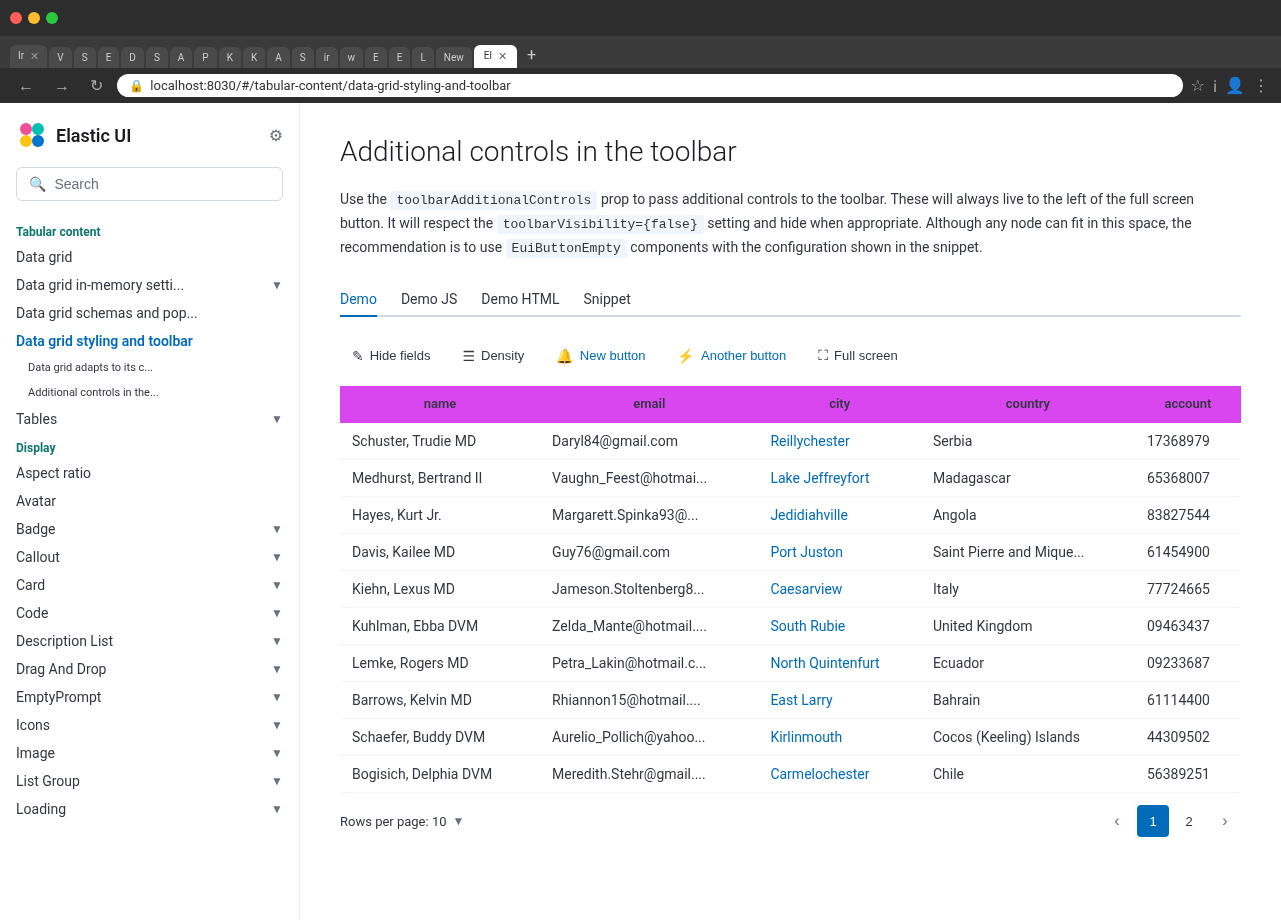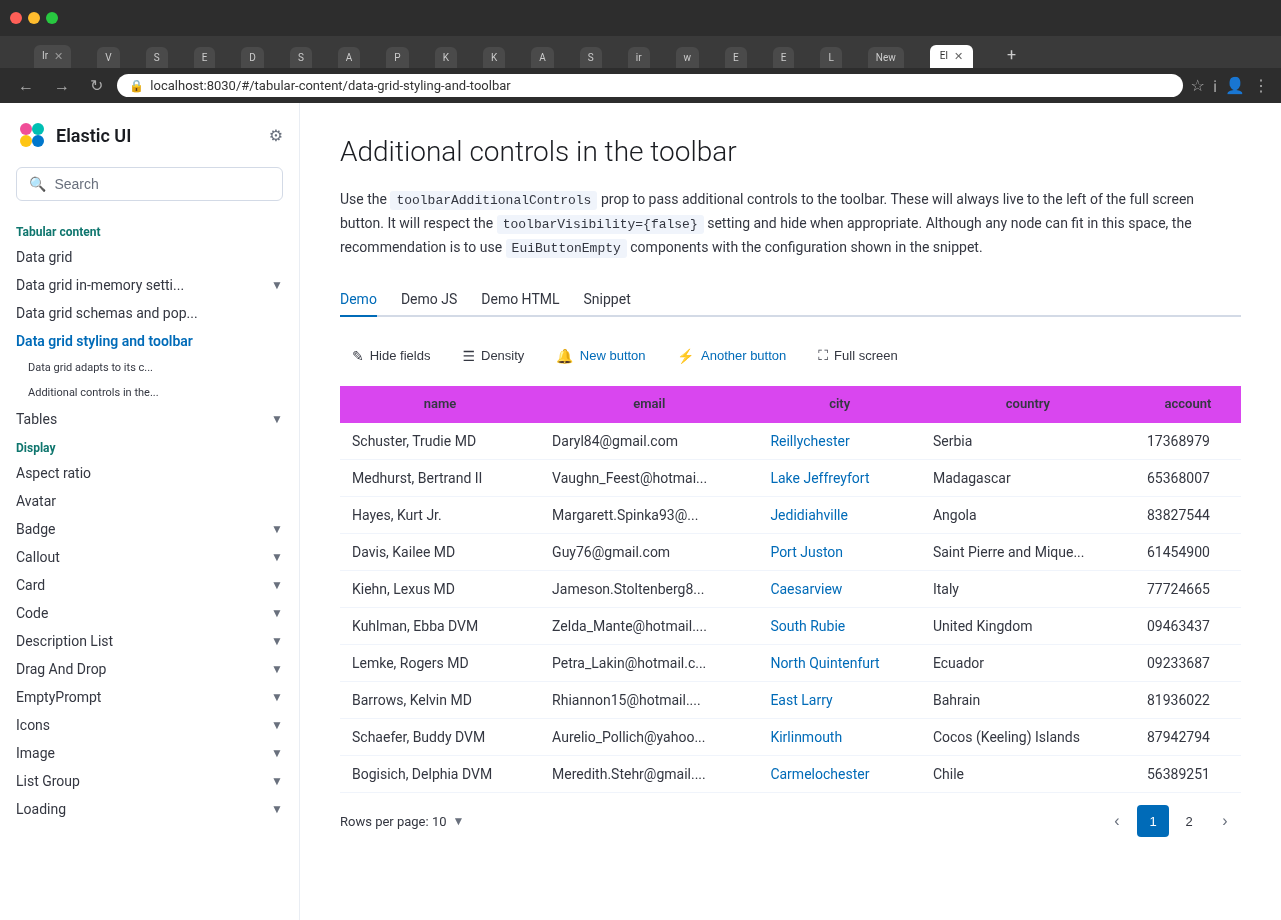--- a/index.html
+++ b/index.html
@@ -6,21 +6,21 @@
     body { font-family: -apple-system, BlinkMacSystemFont, 'Segoe UI', Roboto, sans-serif; font-size: 14px; background: #1a1a2e; display: flex; flex-direction: column; height: 920px; overflow: hidden; }
 
     
     .browser-chrome { background: #2d2d2d; padding: 8px 10px; display: flex; align-items: center; gap: 8px; min-height: 36px; }
     .traffic-lights { display: flex; gap: 6px; align-items: center; }
     .tl { width: 12px; height: 12px; border-radius: 50%; }
     .tl-red { background: #ff5f57; }
     .tl-yellow { background: #febc2e; }
     .tl-green { background: #28c840; }
     .tabs-bar { background: #3a3a3a; display: flex; align-items: flex-end; padding: 0 10px; gap: 2px; min-height: 32px; overflow: hidden; }
-    .tab { padding: 6px 12px; font-size: 12px; color: #ccc; background: #4a4a4a; border-radius: 6px 6px 0 0; display: flex; align-items: flex-start; gap: 6px; white-space: nowrap; cursor: pointer; margin-left: 24px; }
+    .tab { padding: 6px 12px; font-size: 12px; color: #ccc; background: #4a4a4a; border-radius: 6px 6px 0 0; display: flex; align-items: flex-start; gap: 6px; white-space: nowrap; cursor: pointer; }
     .tab.active { background: #fff; color: #333; }
     .tab-close { color: #999; font-size: 11px; }
 
     
     .address-bar { background: #2d2d2d; padding: 6px 12px; display: flex; align-items: center; gap: 8px; }
     .nav-btn { background: none; border: none; color: #aaa; cursor: pointer; font-size: 16px; padding: 2px 6px; }
     .address-input { background: #fff; border-radius: 16px; padding: 4px 12px; font-size: 13px; color: #333; flex: 1; display: flex; align-items: center; gap: 6px; }
     .address-input .lock { color: #666; font-size: 12px; }
     .address-text { color: #333; font-size: 13px; }
     .address-actions { display: flex; gap: 8px; align-items: center; }
@@ -377,28 +377,28 @@
           <td>Petra_Lakin@hotmail.c...</td>
           <td><a class="city-link">North Quintenfurt</a></td>
           <td>Ecuador</td>
           <td>09233687</td>
         </tr>
         <tr>
           <td>Barrows, Kelvin MD</td>
           <td>Rhiannon15@hotmail....</td>
           <td><a class="city-link">East Larry</a></td>
           <td>Bahrain</td>
-          <td>81936022</td>
+          <td>61114400</td>
         </tr>
         <tr>
           <td>Schaefer, Buddy DVM</td>
           <td>Aurelio_Pollich@yahoo...</td>
           <td><a class="city-link">Kirlinmouth</a></td>
           <td>Cocos (Keeling) Islands</td>
-          <td>87942794</td>
+          <td>44309502</td>
         </tr>
         <tr>
           <td>Bogisich, Delphia DVM</td>
           <td>Meredith.Stehr@gmail....</td>
           <td><a class="city-link">Carmelochester</a></td>
           <td>Chile</td>
           <td>56389251</td>
         </tr>
       </tbody>
     </table>

